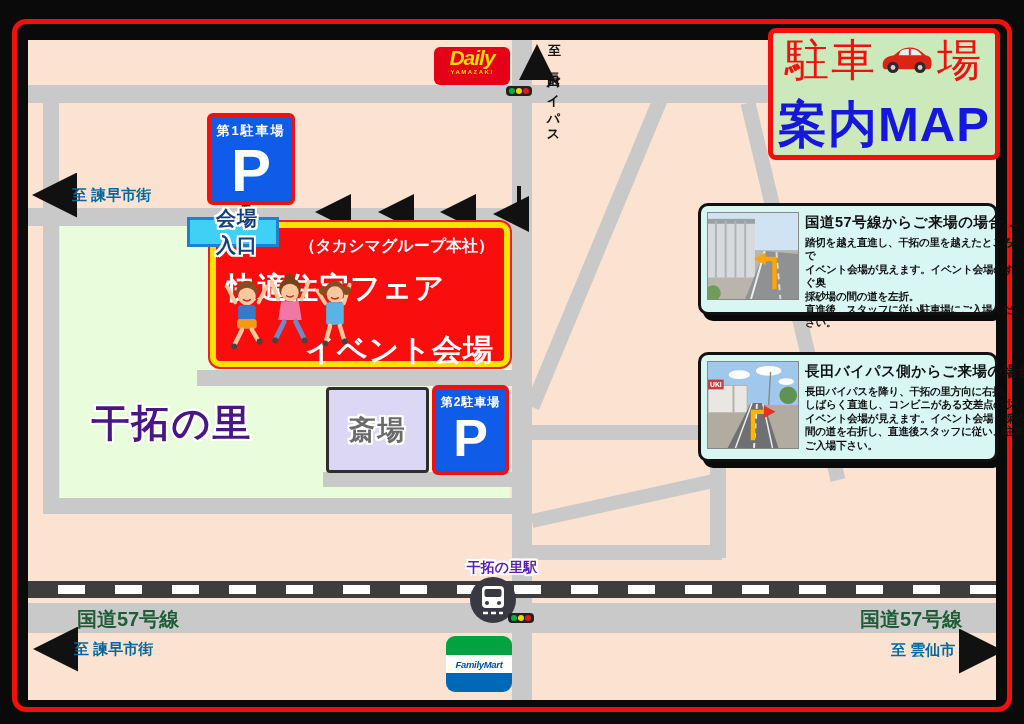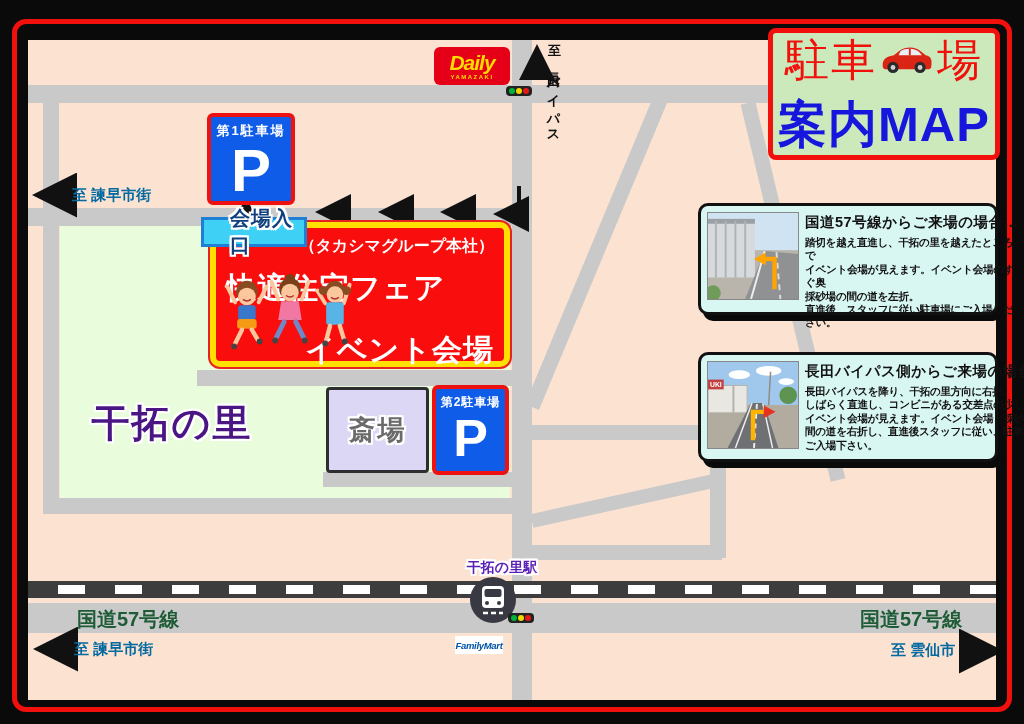--- a/index.html
+++ b/index.html
@@ -35,21 +35,21 @@
     border:3px solid #2e2e2e;border-radius:4px;display:flex;align-items:center;justify-content:center;
     font-size:27px;font-weight:900;color:#6a6a6a;letter-spacing:2px;}
   
   #event{left:182px;top:182px;width:300px;height:145px;background:var(--event-red);
     border:6px solid var(--event-yellow);border-radius:10px;box-shadow:0 0 0 2px #e82222;color:#fff;}
   #event .company{position:absolute;right:10px;top:8px;font-size:16px;font-weight:700;}
   #event .fair{position:absolute;left:10px;top:40px;font-size:30px;font-weight:900;letter-spacing:1px;}
   #event .venue{position:absolute;right:10px;top:102px;font-size:30px;font-weight:900;letter-spacing:1px;}
   #kids{position:absolute;left:2px;bottom:-2px;}
   
-  #entrance{left:173px;top:177px;width:106px;height:30px;background:var(--entrance-cyan);
+  #entrance{left:159px;top:177px;width:92px;height:30px;background:var(--entrance-cyan);
     border:3px solid #1f7fd4;display:flex;align-items:center;justify-content:center;
     font-size:20px;font-weight:900;color:#0f3f7d;letter-spacing:1px;z-index:3;padding-left:26px;}
   
   #kantaku{left:44px;top:358px;width:200px;text-align:center;font-size:38px;font-weight:900;
     color:var(--kantaku-purple);letter-spacing:2px;}
   #station-label{left:424px;top:519px;width:100px;text-align:center;font-size:14px;font-weight:900;color:var(--station-purple);}
   #station-icon{left:441px;top:536px;}
   .dir-label{font-size:15px;font-weight:700;color:#0369a1;white-space:nowrap;}
   #to-isahaya-top{left:44px;top:146px;}
   #to-isahaya-bottom{left:46px;top:600px;}
@@ -61,25 +61,25 @@
   #bypass-name{left:516px;top:22px;writing-mode:vertical-rl;text-orientation:upright;
     font-size:13px;font-weight:700;color:#111;letter-spacing:3px;height:130px;}
   
   .tlight{display:flex;gap:1px;background:#222;border-radius:4px;padding:2px 3px;align-items:center;}
   .tlight i{width:6px;height:6px;border-radius:50%;display:block;}
   .tl-g{background:#00b43c;} .tl-y{background:#f0d800;} .tl-r{background:#e81818;}
   #tlight-top{left:478px;top:46px;}
   #tlight-bottom{left:480px;top:573px;}
   
   #daily{left:406px;top:7px;width:76px;height:38px;background:var(--daily-red);border-radius:6px;
-    display:flex;flex-direction:column;align-items:center;justify-content:center;line-height:1;}
+    display:flex;flex-direction:column;align-items:center;line-height:1;}
   #daily .d1{font-size:21px;font-weight:900;font-style:italic;color:var(--daily-yellow);letter-spacing:-1px;}
   #daily .d2{font-size:6px;font-weight:700;color:var(--daily-yellow);letter-spacing:1.5px;margin-top:1px;}
   #familymart{left:418px;top:596px;width:66px;height:56px;border-radius:9px;overflow:hidden;
-    display:flex;flex-direction:row;justify-content:center;}
+    display:flex;flex-direction:column;}
   #familymart .fm-g{height:19px;background:var(--fm-green);}
   #familymart .fm-w{height:18px;background:#fff;display:flex;align-items:center;justify-content:center;
     font-size:9.5px;font-weight:900;font-style:italic;color:#0054a8;letter-spacing:-0.3px;}
   #familymart .fm-b{height:19px;background:var(--fm-blue);}
   
   #title-box{position:absolute;left:768px;top:28px;width:232px;height:132px;background:var(--title-bg);
     border:5px solid var(--accent-red);border-radius:8px;z-index:30;
     display:flex;flex-direction:column;align-items:center;justify-content:center;}
   #title-line1{display:flex;align-items:center;font-size:44px;font-weight:400;color:var(--accent-red);letter-spacing:2px;}
   #title-line2{font-size:49px;font-weight:900;color:var(--title-blue);letter-spacing:1px;margin-top:2px;}

